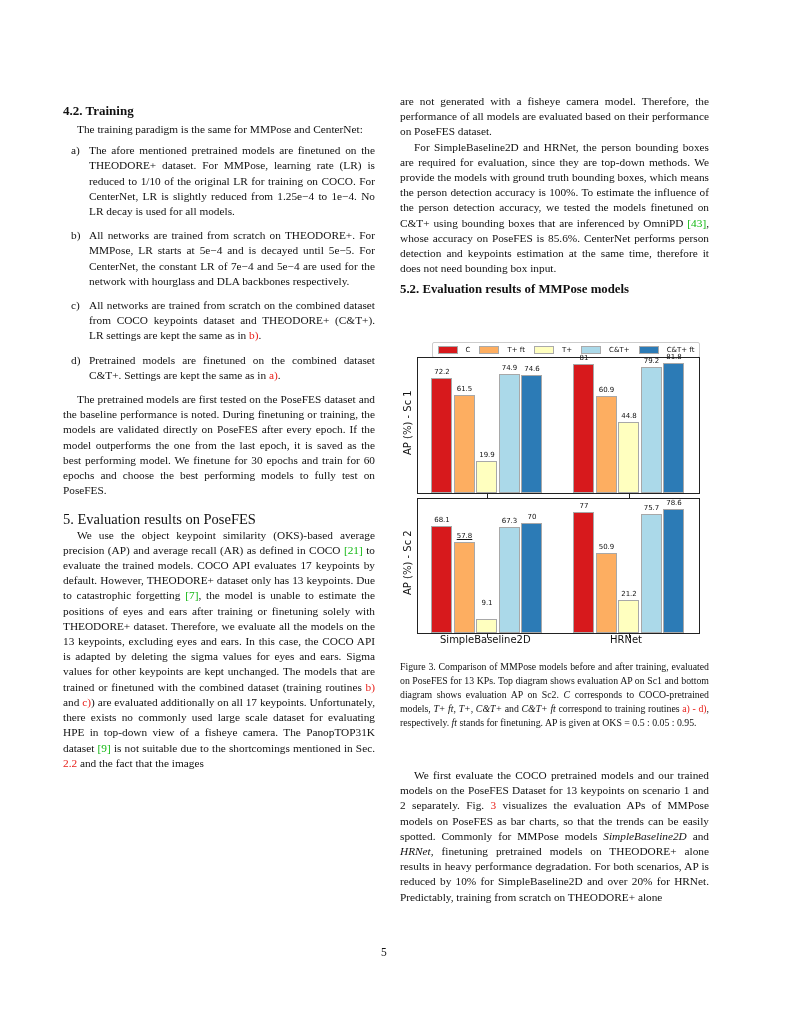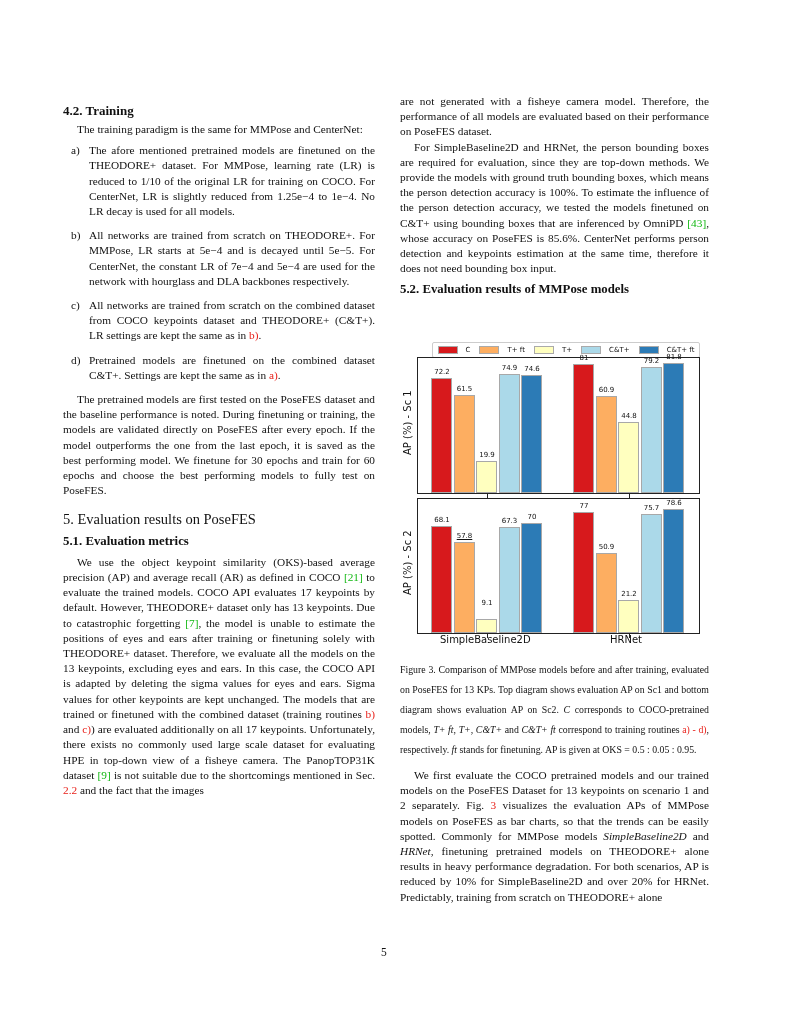--- a/index.html
+++ b/index.html
@@ -25,38 +25,37 @@
   .swatch { width:18px; height:6px; border:1px solid #aaa; }
   .plot { position:absolute; left:17px; width:281px; border:1px solid #222; }
   .plot1 { top:22px; height:135px; }
   .plot2 { top:163px; height:134px; }
   .bar { position:absolute; bottom:0; width:21px; border:1px solid #a8a8a8; box-sizing:border-box; }
   .bar-lbl { position:absolute; width:30px; text-align:center; font-family:"DejaVu Sans", sans-serif; font-size:7px; color:#111; }
   .ylabel { position:absolute; font-family:"DejaVu Sans", sans-serif; font-size:10px;
             transform:rotate(-90deg); transform-origin:left top; white-space:nowrap; }
   .xtick { position:absolute; width:1px; height:4px; background:#222; bottom:-5px; }
   .xlabel { position:absolute; font-family:"DejaVu Sans", sans-serif; font-size:10px; top:299px; }
-  .caption { position:absolute; left:400px; top:660px; width:309px; font-size:9.8px; line-height:20px; text-align:justify; }
+  .caption { position:absolute; left:400px; top:660px; width:309px; font-size:9.8px; line-height:14px; text-align:justify; }
   .pagenum { position:absolute; left:381px; top:946px; font-size:11.5px; }
 </style>
 </head>
 <body>
 
 <div class="col left">
   <h2 class="sub" style="font-size:13px;margin-bottom:4px;">4.2. Training</h2>
   <p class="indent">The training paradigm is the same for MMPose and CenterNet:</p>
   <ul class="list" style="margin-top:6px;">
     <li><span class="lbl">a)</span><span>The afore mentioned pretrained models are finetuned on the THEODORE+ dataset. For MMPose, learning rate (LR) is reduced to 1/10 of the original LR for training on COCO. For CenterNet, LR is slightly reduced from 1.25e−4 to 1e−4. No LR decay is used for all models.</span></li>
     <li style="margin-top:9px;"><span class="lbl">b)</span><span>All networks are trained from scratch on THEODORE+. For MMPose, LR starts at 5e−4 and is decayed until 5e−5. For CenterNet, the constant LR of 7e−4 and 5e−4 are used for the network with hourglass and DLA backbones respectively.</span></li>
     <li style="margin-top:9px;"><span class="lbl">c)</span><span>All networks are trained from scratch on the combined dataset from COCO keypoints dataset and THEODORE+ (C&amp;T+). LR settings are kept the same as in </span><a class="red">b)</a><span>.</span></li>
     <li style="margin-top:9px;"><span class="lbl">d)</span><span>Pretrained models are finetuned on the combined dataset C&amp;T+. Settings are kept the same as in </span><a class="red">a)</a><span>.</span></li>
   </ul>
   <p class="indent" style="margin-top:9px;">The pretrained models are first tested on the PoseFES dataset and the baseline performance is noted. During finetuning or training, the models are validated directly on PoseFES after every epoch. If the model outperforms the one from the last epoch, it is saved as the best performing model. We finetune for 30 epochs and train for 60 epochs and choose the best performing models to fully test on PoseFES.</p>
   <h2 class="sec" style="margin-top:14px;">5. Evaluation results on PoseFES</h2>
-  <h3 class="sub" style="margin-top:6px;margin-bottom:6px;">5.1. Evaluation metrics</h3>
   <p class="indent"><span>We use the object keypoint similarity (OKS)-based average precision (AP) and average recall (AR) as defined in COCO </span><a class="green">[21]</a><span> to evaluate the trained models. COCO API evaluates 17 keypoints by default. However, THEODORE+ dataset only has 13 keypoints. Due to catastrophic forgetting </span><a class="green">[7]</a><span>, the model is unable to estimate the positions of eyes and ears after training or finetuning solely with THEODORE+ dataset. Therefore, we evaluate all the models on the 13 keypoints, excluding eyes and ears. In this case, the COCO API is adapted by deleting the sigma values for eyes and ears. Sigma values for other keypoints are kept unchanged. The models that are trained or finetuned with the combined dataset (training routines </span><a class="red">b)</a><span> and </span><a class="red">c)</a><span>) are evaluated additionally on all 17 keypoints. Unfortunately, there exists no commonly used large scale dataset for evaluating HPE in top-down view of a fisheye camera. The PanopTOP31K dataset </span><a class="green">[9]</a><span> is not suitable due to the shortcomings mentioned in Sec. </span><a class="red">2.2</a><span> and the fact that the images</span></p>
 </div>
 
 <div class="col right">
   <p>are not generated with a fisheye camera model. Therefore, the performance of all models are evaluated based on their performance on PoseFES dataset.</p>
   <p class="indent"><span>For SimpleBaseline2D and HRNet, the person bounding boxes are required for evaluation, since they are top-down methods. We provide the models with ground truth bounding boxes, which means the person detection accuracy is 100%. To estimate the influence of the person detection accuracy, we tested the models finetuned on C&amp;T+ using bounding boxes that are inferenced by OmniPD </span><a class="green">[43]</a><span>, whose accuracy on PoseFES is 85.6%. CenterNet performs person detection and keypoints estimation at the same time, therefore it does not need bounding box input.</span></p>
   <h3 class="sub" style="margin-top:6px;">5.2. Evaluation results of MMPose models</h3>
 </div>
 
 <div class="figure">

